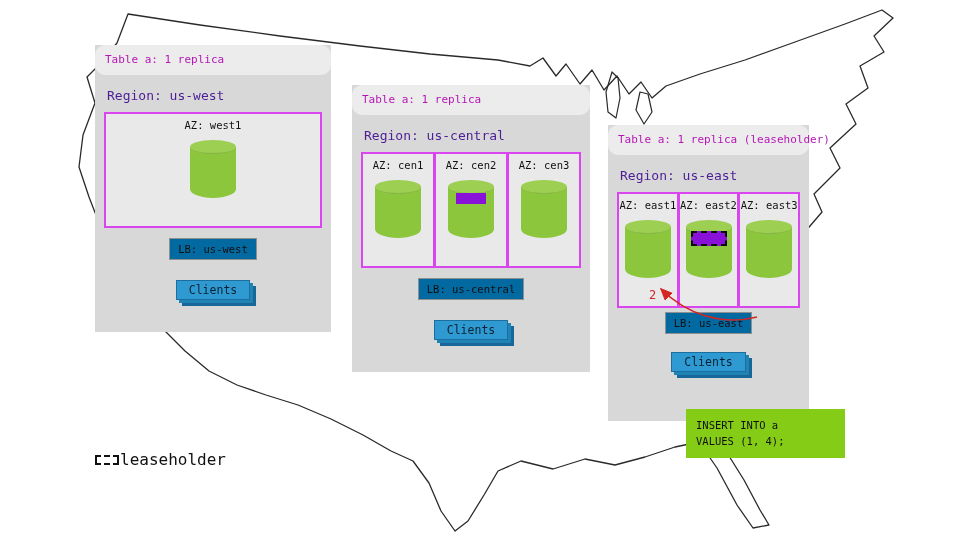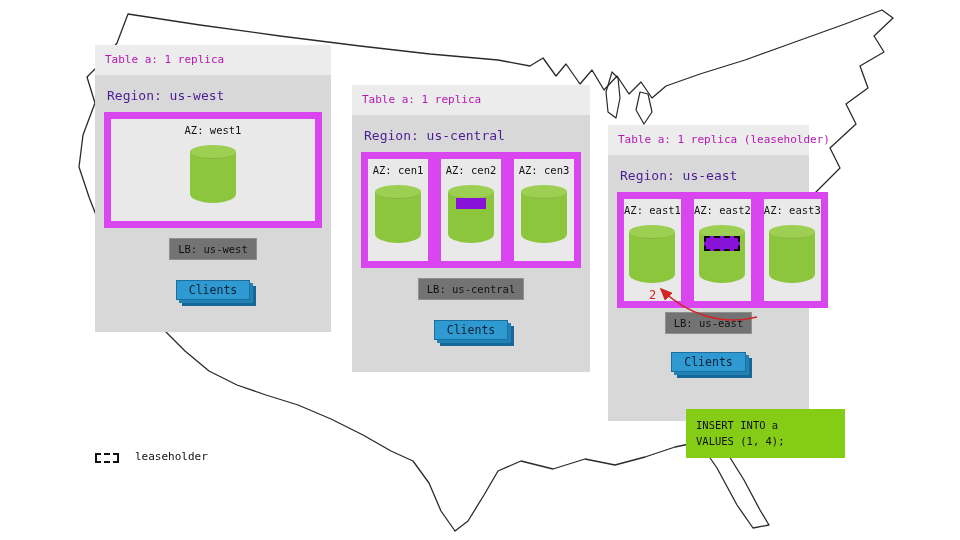--- a/index.html
+++ b/index.html
@@ -11,50 +11,50 @@
   
   .map-svg{position:absolute;left:0;top:0;z-index:0}
 
   
   .panel{position:absolute;z-index:2;background:#d8d8d8}
   .panel-west{left:95px;top:45px;width:236px;height:287px}
   .panel-central{left:352px;top:85px;width:238px;height:287px}
   .panel-east{left:608px;top:125px;width:201px;height:296px}
   .panel-header{
     background:#ececec;height:30px;line-height:30px;padding-left:10px;
-    font-size:11px;color:#b517b5;white-space:nowrap;
+    font-size:11px;color:#b517b5;white-space:nowrap;border-radius:10px;
   }
   .region-title{font-size:13px;color:#4c1d95;margin:13px 0 0 12px}
   .az-row{display:flex;margin:9px 9px 0}
-  .az-cell{flex:1;background:#e9e9e9;border:7px solid #d946ef;height:116px}
+  .az-cell{flex:1;background:#e9e9e9;border:2px solid #d946ef;height:116px}
   .az-cell + .az-cell{margin-left:-1px}
   .az-label{font-size:10.5px;text-align:center;margin-top:5px;color:#111;white-space:nowrap}
   
   .cylinder{position:relative;width:46px;height:58px;margin:9px auto 0}
   .cyl-top{position:absolute;top:0;left:0;width:46px;height:14px;border-radius:50%;
     background:#9ccf52;z-index:2;border-bottom:1px solid rgba(0,0,0,.12)}
   .cyl-body{position:absolute;top:7px;left:0;width:46px;height:51px;background:#8cc63c;
     border-radius:0 0 23px 23px/0 0 9px 9px}
   .replica-band{position:absolute;z-index:3;top:13px;left:8px;width:30px;height:11px;background:#8912d8}
   .replica-band.leaseholder{top:11px;left:5px;width:36px;height:15px;border:2px dashed #0a0a0a}
-  .lb-box{width:fit-content;margin:10px auto 0;background:#737373;border:1px solid #8f8f8f;
+  .lb-box{width:fit-content;margin:10px auto 0;background:#0369a1;border:1px solid #8f8f8f;
     font-size:10.5px;padding:4px 8px;color:#111;white-space:nowrap}
   .clients-btn{width:fit-content;margin:20px auto 0;background:#2f9ad2;border:1px solid #1c6e9f;
     color:#0b2233;font-size:11.5px;padding:2px 12px;white-space:nowrap;
     box-shadow:3px 3px 0 #1f83b5,6px 6px 0 #176898}
   .panel-east .lb-box{margin-top:4px}
   .panel-east .clients-btn{margin-top:18px}
 
   
   .query-box{position:absolute;left:686px;top:409px;width:159px;z-index:2;background:#84cc16;
     padding:8px 10px;font-size:10.5px;line-height:1.55;color:#111}
 
   
-  .legend{position:absolute;left:95px;top:450px;z-index:2;display:flex;align-items:flex-end;
-    gap:16px;font-size:11px;color:#111}
+  .legend{position:absolute;left:95px;top:450px;z-index:2;display:flex;align-items:center;
+    gap:1px;font-size:16px;color:#111}
   .legend-swatch{width:24px;height:10px;border:2px dashed #111;background:#fff}
 
   
   .overlay{position:absolute;left:0;top:0;z-index:3;pointer-events:none}
   .step-label{position:absolute;left:649px;top:288px;z-index:3;color:#d42424;font-size:12px}
 </style>
 </head>
 <body>
 
 <svg class="map-svg" width="960" height="540" viewBox="0 0 960 540">

